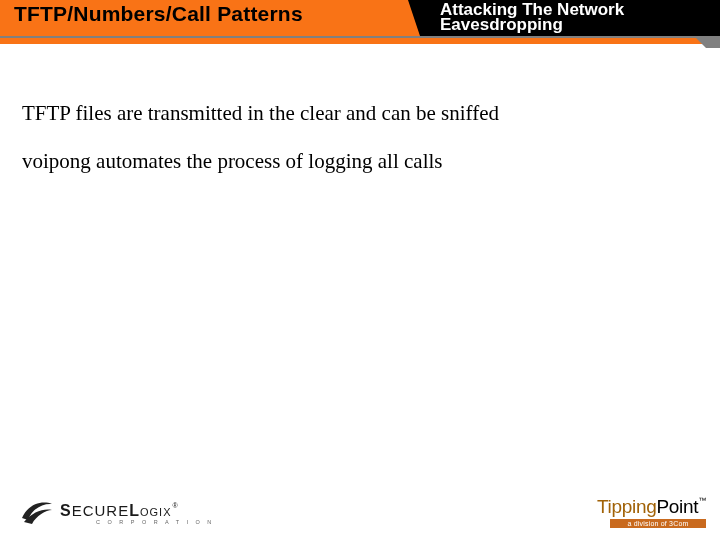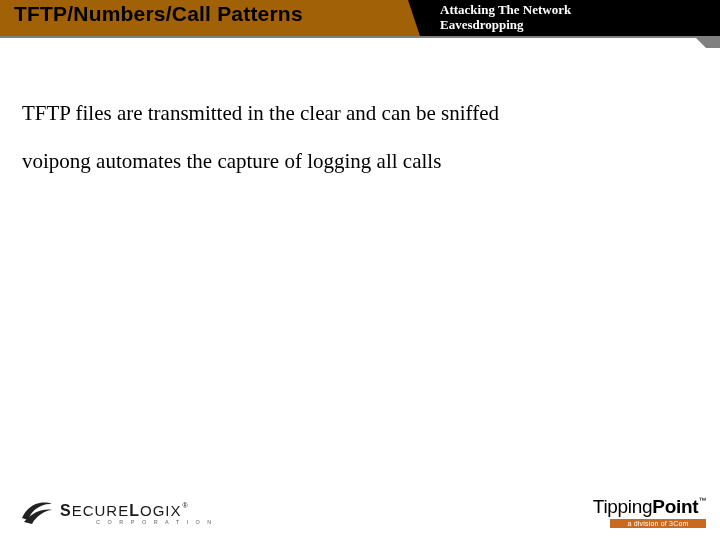--- a/index.html
+++ b/index.html
@@ -1,24 +1,24 @@
 <!DOCTYPE html>
 <html><head>
 <meta charset="utf-8">
 <style>
   * { margin: 0; padding: 0; box-sizing: border-box; }
   html, body { width: 720px; height: 540px; background: #fff; font-family: Georgia, "Times New Roman", serif; color: #000; overflow: hidden; }
   .slide { position: relative; width: 720px; height: 540px; }
 
   
-  .header { position: relative; height: 36px; background: #a16207; }
+  .header { position: relative; height: 44px; background: #f97316; }
   .title { position: absolute; left: 14px; top: 2px; font-family: Verdana, Geneva, sans-serif; font-weight: 700; font-size: 21px; color: #000; letter-spacing: 0.2px; }
   .tab { position: absolute; right: 0; top: 0; width: 300px; height: 36px; background: #000; }
   .tab-notch { position: absolute; right: 300px; top: 0; width: 0; height: 0; border-top: 36px solid #000; border-left: 12px solid transparent; }
-  .tab-text { position: absolute; right: 0; top: 2px; width: 290px; padding-left: 10px; font-family: Liberation Serif, serif; font-weight: 700; font-size: 13px; line-height: 15px; color: #fff; }
+  .tab-text { position: absolute; right: 0; top: 2px; width: 290px; padding-left: 10px; font-family: Liberation Sans, sans-serif; font-weight: 700; font-size: 17px; line-height: 15px; color: #fff; }
   .tab-underline { position: absolute; left: 0; right: 0; top: 36px; height: 2px; background: #808080; }
   .tab-corner { position: absolute; right: 0; top: 38px; width: 14px; height: 10px; background: #808080; }
   .tab-corner::after { content: ""; position: absolute; left: -10px; top: 0; width: 0; height: 0; border-top: 10px solid #808080; border-left: 10px solid transparent; }
 
   
   .body { position: absolute; left: 22px; right: 16px; top: 100px; }
   .body p { font-size: 21px; line-height: 26px; margin-bottom: 22px; text-indent: 0; padding-left: 22px; text-indent: -22px; }
   
   .para { font-family: "Times New Roman", Times, serif; font-size: 21.5px; line-height: 27px; margin: 0 0 20px 0; padding-left: 28px; text-indent: -28px; }
 
@@ -26,22 +26,22 @@
   .footer { position: absolute; left: 0; right: 0; bottom: 6px; height: 40px; }
   .logo-left { position: absolute; left: 20px; bottom: 6px; width: 200px; height: 30px; }
   .sl-swoosh { display: inline-block; vertical-align: middle; }
   .sl-text { display: inline-block; vertical-align: middle; font-family: "Trebuchet MS", Arial, sans-serif; font-weight: 400; font-size: 16px; letter-spacing: 1px; color: #1a1a1a; margin-left: 2px; }
   .sl-text b { font-weight: 700; }
   .sl-r { font-size: 7px; vertical-align: top; margin-left: 1px; }
   .sl-sub { display: block; font-size: 5.5px; letter-spacing: 3px; color: #666; margin-top: -1px; margin-left: 36px; }
 
   .logo-right { position: absolute; right: 14px; bottom: 4px; width: 150px; height: 34px; text-align: right; }
   .tp-text { font-family: Arial, sans-serif; font-size: 19px; font-weight: 400; color: #000; letter-spacing: -0.3px; }
-  .tp-text .t1 { color: #000000; font-weight: 400; }
-  .tp-text .t2 { color: #000; font-weight: 700; }
+  .tp-text .t1 { color: #a16207; font-weight: 400; }
+  .tp-text .t2 { color: #000; font-weight: 400; }
   .tp-tm { font-size: 8px; vertical-align: top; color: #000; }
   .tp-sub { display: block; font-size: 7px; background: #c96a1e; color: #fff; padding: 1px 4px; margin-top: 1px; margin-left: auto; width: 96px; text-align: center; font-family: Arial, sans-serif; letter-spacing: 0.2px; }
 </style>
 </head>
 <body>
 
 <div class="slide">
 
   <div class="header">
     <div class="title">TFTP/Numbers/Call Patterns</div>
@@ -51,33 +51,33 @@
         <span>Attacking The Network</span><br>
         <span>Eavesdropping</span>
       </div>
     </div>
     <div class="tab-underline"></div>
     <div class="tab-corner"></div>
   </div>
 
   <div class="body">
     <p class="para">TFTP files are transmitted in the clear and can be sniffed</p>
-    <p class="para">voipong automates the capture of logging all calls</p>
+    <p class="para">voipong automates the process of logging all calls</p>
   </div>
 
   <div class="footer">
     <div class="logo-left">
       <span class="sl-swoosh">
         <svg width="34" height="26" viewBox="0 0 34 26">
           <path d="M2 20 C 8 6, 22 2, 32 6 C 24 5, 12 10, 8 22 Z" fill="#222"></path>
           <path d="M4 24 C 12 14, 24 10, 32 12 C 26 12, 16 18, 12 26 Z" fill="#222"></path>
         </svg>
       </span>
       <span class="sl-text">
-        <b>S</b><span style="font-size:15px">ECURE</span><b>L</b><span style="font-size:15px">OGIX</span><span class="sl-r">®</span>
+        <b>S</b><span style="font-size:15px">ECURE</span><b>L</b><span style="font-size:11px">OGIX</span><span class="sl-r">®</span>
         <span class="sl-sub">C O R P O R A T I O N</span>
       </span>
     </div>
 
     <div class="logo-right">
       <span class="tp-text">
         <span class="t1">Tipping</span><span class="t2">Point</span><span class="tp-tm">™</span>
       </span>
       <span class="tp-sub">a division of 3Com</span>
     </div>

